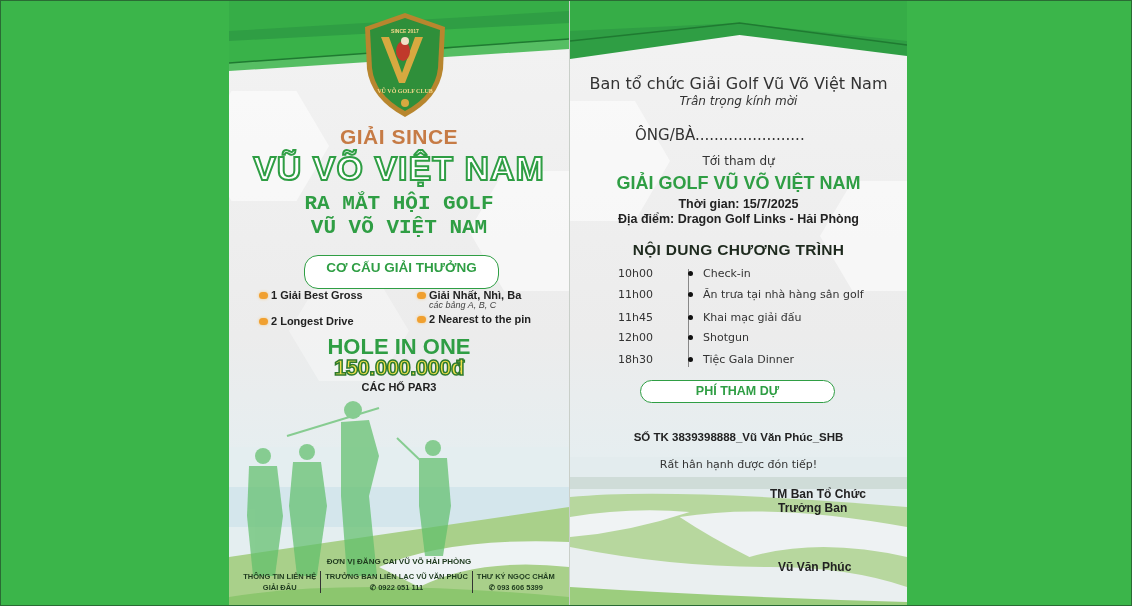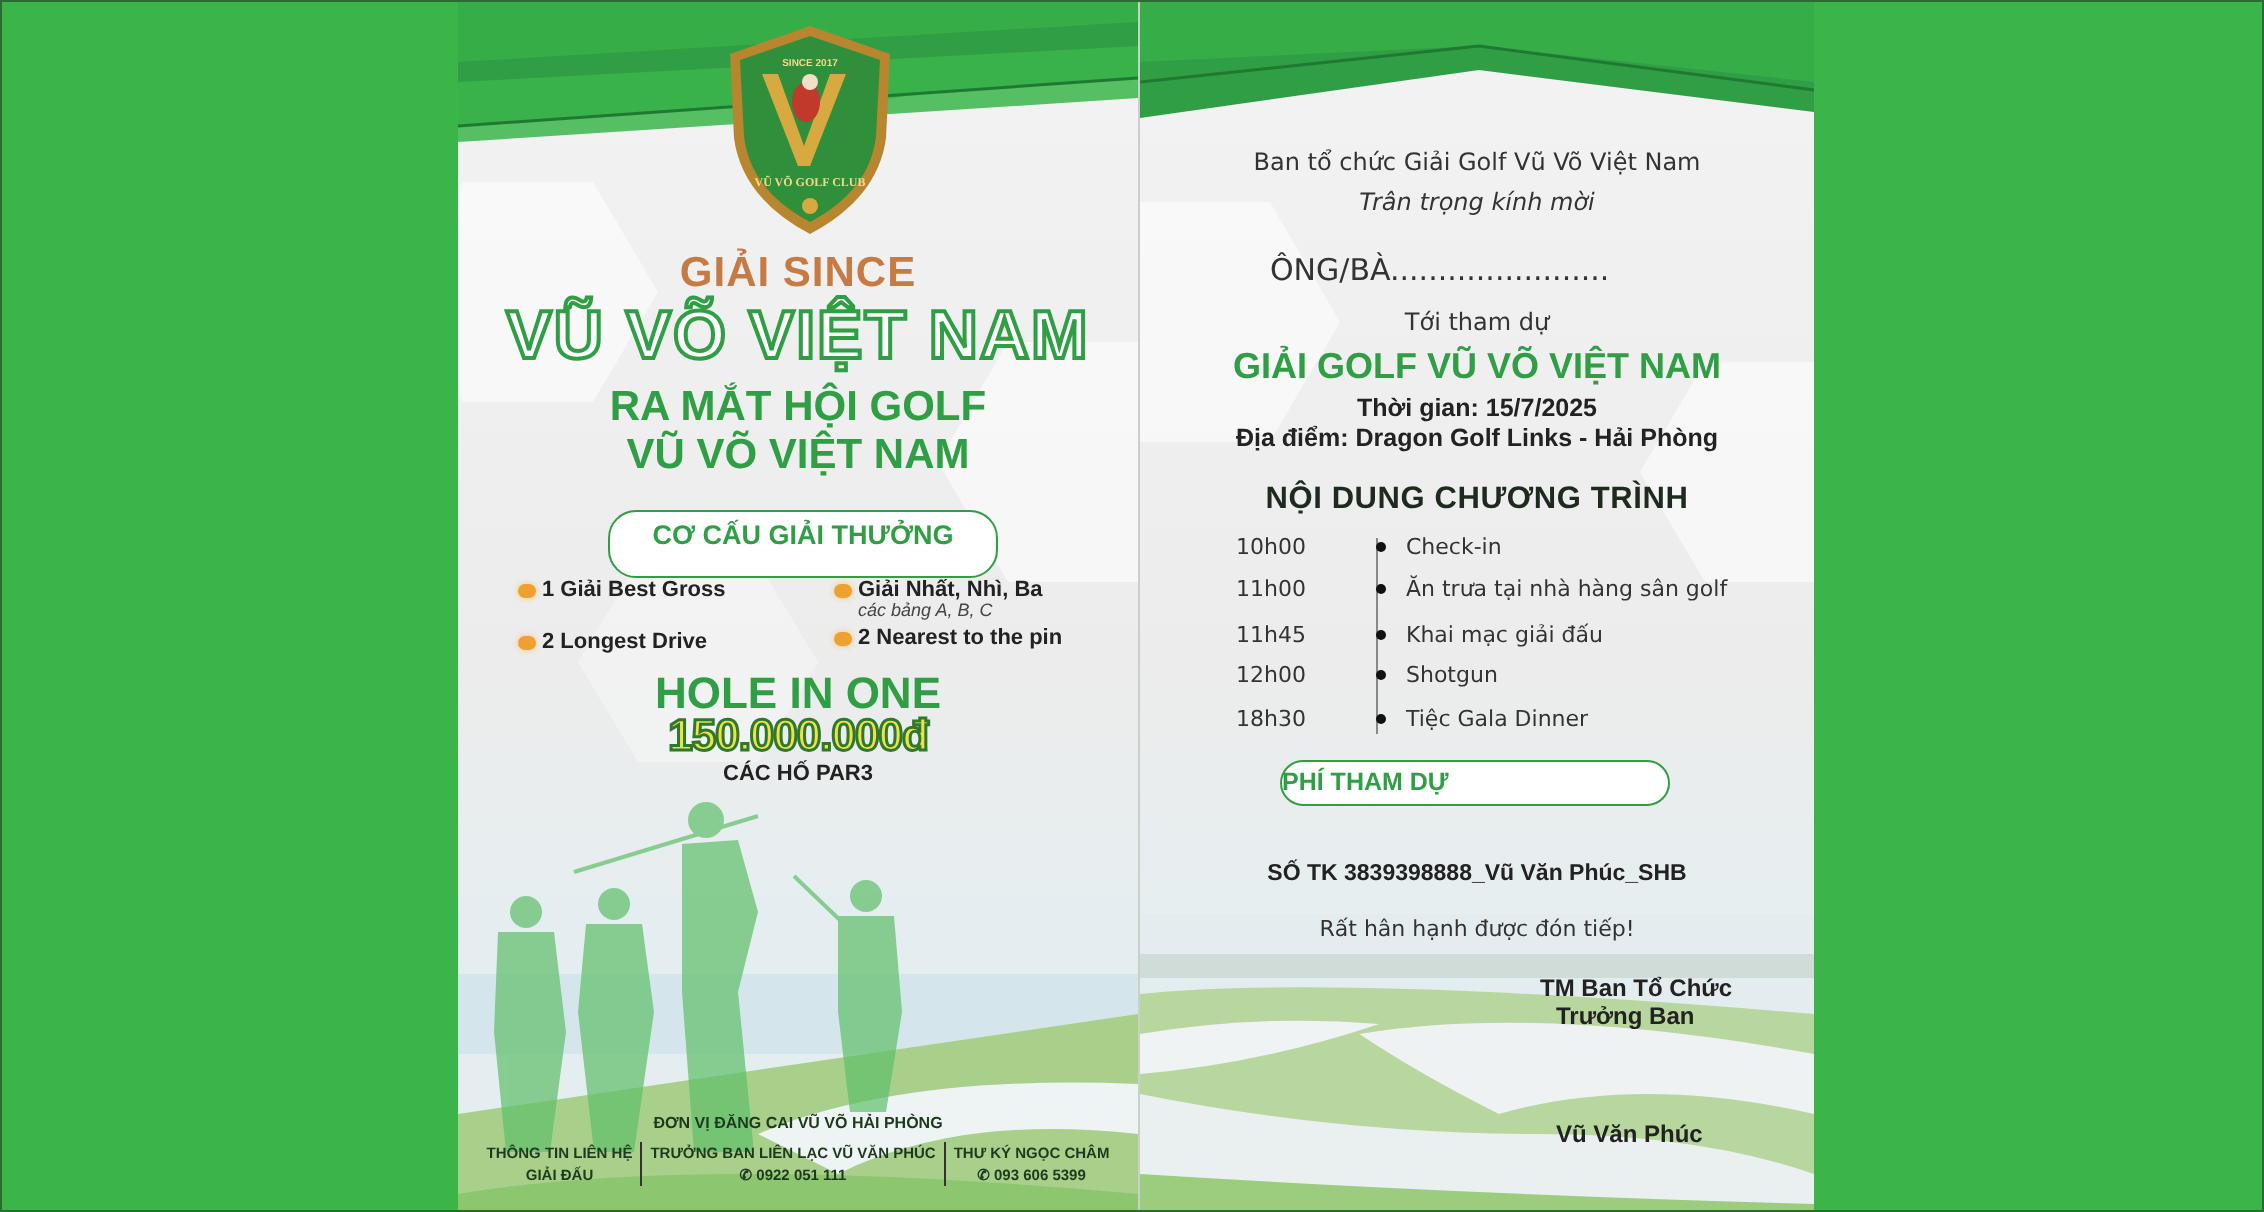--- a/index.html
+++ b/index.html
@@ -26,21 +26,21 @@
 
     
     .landscape { position: absolute; left: 0; bottom: 0; width: 100%; height: 160px; }
     .landscape svg { width: 100%; height: 100%; display: block; }
 
     
     .logo { position: absolute; left: 134px; top: 10px; width: 84px; height: 108px; }
     .c { position: absolute; left: 0; width: 100%; text-align: center; }
     .title-orange { top: 124px; font-family: "Liberation Sans", sans-serif; font-weight: bold; font-size: 21px; color: #c67b45; letter-spacing: 0.5px; }
     .title-outline { top: 148px; font-family: "Liberation Sans", sans-serif; font-weight: bold; font-size: 34px; color: #ffffff; -webkit-text-stroke: 2px #2f9e44; letter-spacing: 1px; }
-    .title-green { font-family: Liberation Sans, sans-serif; font-weight: bold; font-size: 21px; color: #2f9e44; }
+    .title-green { font-family: Liberation Mono, monospace; font-weight: bold; font-size: 21px; color: #2f9e44; }
     .tg1 { top: 191px; }
     .tg2 { top: 215px; }
     .pill-left {
       position: absolute; left: 75px; top: 254px; width: 195px; height: 34px;
       border: 1.5px solid #2f9e44; border-radius: 14px; background: #fff;
       text-align: center; line-height: 23px; font-family: "Liberation Sans", sans-serif;
       font-weight: bold; font-size: 13.5px; color: #2f9e44;
     }
     .prize { position: absolute; font-family: "Liberation Sans", sans-serif; font-weight: bold; font-size: 11px; color: #222; display: flex; align-items: flex-start; }
     .prize .dot { width: 9px; height: 7px; border-radius: 4px; background: #f0a030; box-shadow: 0 0 3px #f6c980; margin-right: 3px; margin-top: 3px; flex: none; }
@@ -52,36 +52,36 @@
     .footer-host { top: 556px; font-family: "Liberation Sans", sans-serif; font-weight: bold; font-size: 8px; color: #1e3a1e; }
     .footer-row { position: absolute; left: 0; top: 570px; width: 100%; display: flex; justify-content: center; }
     .fcell { font-family: "Liberation Sans", sans-serif; font-size: 7.5px; font-weight: bold; color: #1e3a1e; text-align: center; padding: 0 4px; line-height: 11px; }
     .fcell.bordered { border-left: 1px solid #333; }
     .fcell .phone { font-size: 7.5px; }
 
     
     .golfers { position: absolute; left: 0; top: 395px; width: 340px; height: 180px; }
 
     
-    .r-org { top: 73px; font-size: 12px; color: #333; }
+    .r-org { top: 73px; font-size: 16px; color: #333; }
     .r-invite { top: 93px; font-size: 12px; font-style: italic; color: #333; }
     .r-name { position: absolute; left: 65px; top: 125px; font-size: 15px; color: #333; }
     .r-attend { top: 153px; font-size: 12px; color: #333; }
     .r-event { top: 172px; font-family: "Liberation Sans", sans-serif; font-weight: bold; font-size: 18px; color: #2f9e44; }
     .r-time { top: 196px; font-family: "Liberation Sans", sans-serif; font-weight: bold; font-size: 12.5px; color: #222; }
     .r-place { top: 211px; font-family: "Liberation Sans", sans-serif; font-weight: bold; font-size: 12.5px; color: #222; }
     .r-program { top: 240px; font-family: "Liberation Sans", sans-serif; font-weight: bold; font-size: 15.5px; color: #1e2a1e; letter-spacing: 0.3px; }
     .timeline-line { position: absolute; left: 118px; top: 268px; width: 1px; height: 98px; background: #888; }
     .sched { position: absolute; left: 48px; font-size: 11px; color: #333; display: flex; align-items: center; }
     .sched .t { width: 70px; }
     .sched .b { width: 5px; height: 5px; border-radius: 50%; background: #111; margin-right: 10px; }
     .pill-right {
       position: absolute; left: 70px; top: 379px; width: 195px; height: 23px;
       border: 1.5px solid #2f9e44; border-radius: 12px; background: #fff;
-      text-align: left; line-height: 20px; font-family: "Liberation Sans", sans-serif;
+      text-align: center; line-height: 20px; font-family: "Liberation Sans", sans-serif;
       font-weight: bold; font-size: 12.5px; color: #2f9e44;
     }
     .r-fee { top: 406px; font-family: "Liberation Sans", sans-serif; font-weight: bold; font-size: 18px; color: #2f9e44; }
     .r-fee .unit { font-weight: normal; }
     .r-bank { top: 430px; font-family: "Liberation Sans", sans-serif; font-weight: bold; font-size: 11.5px; color: #222; }
     .r-welcome { top: 457px; font-size: 11px; color: #333; }
     .r-sign1 { position: absolute; left: 200px; top: 486px; font-family: "Liberation Sans", sans-serif; font-weight: bold; font-size: 12px; color: #222; }
     .r-sign2 { position: absolute; left: 208px; top: 500px; font-family: "Liberation Sans", sans-serif; font-weight: bold; font-size: 12px; color: #222; }
     .r-signer { position: absolute; left: 208px; top: 559px; font-family: "Liberation Sans", sans-serif; font-weight: bold; font-size: 12px; color: #222; }
   </style>

